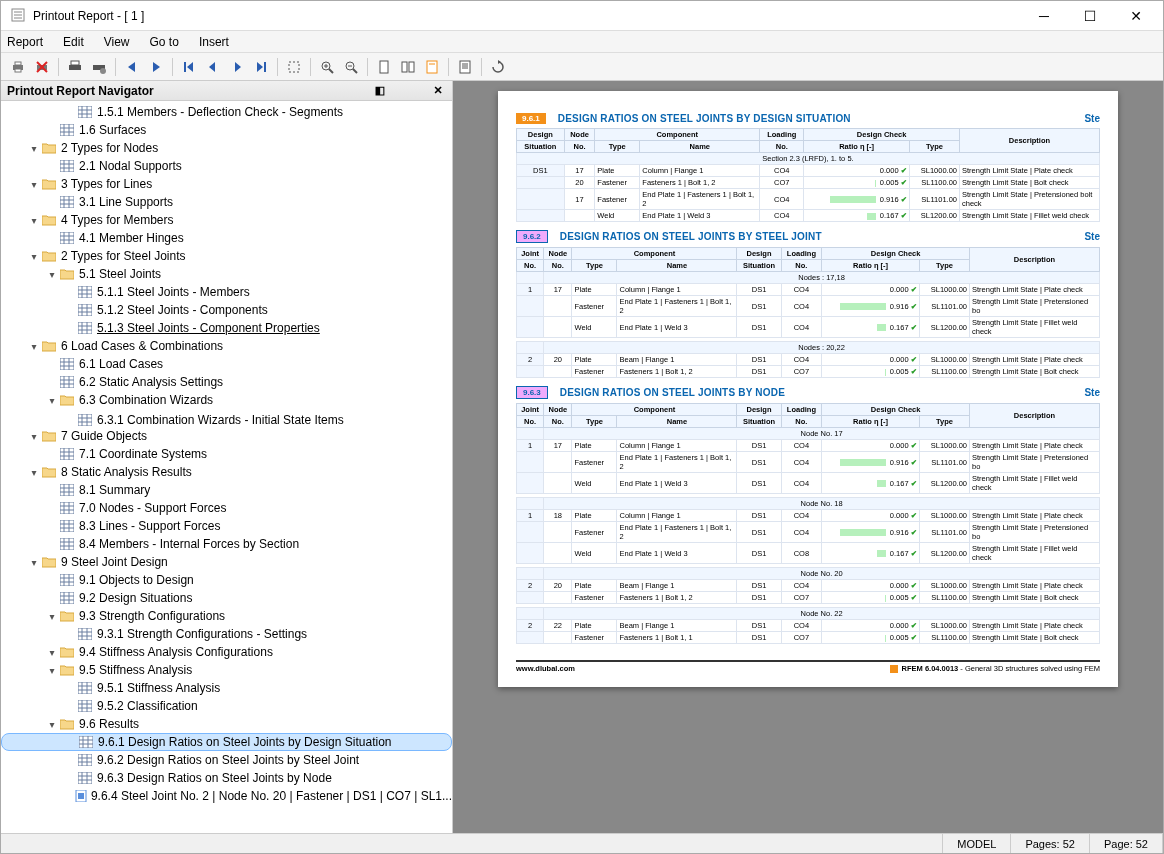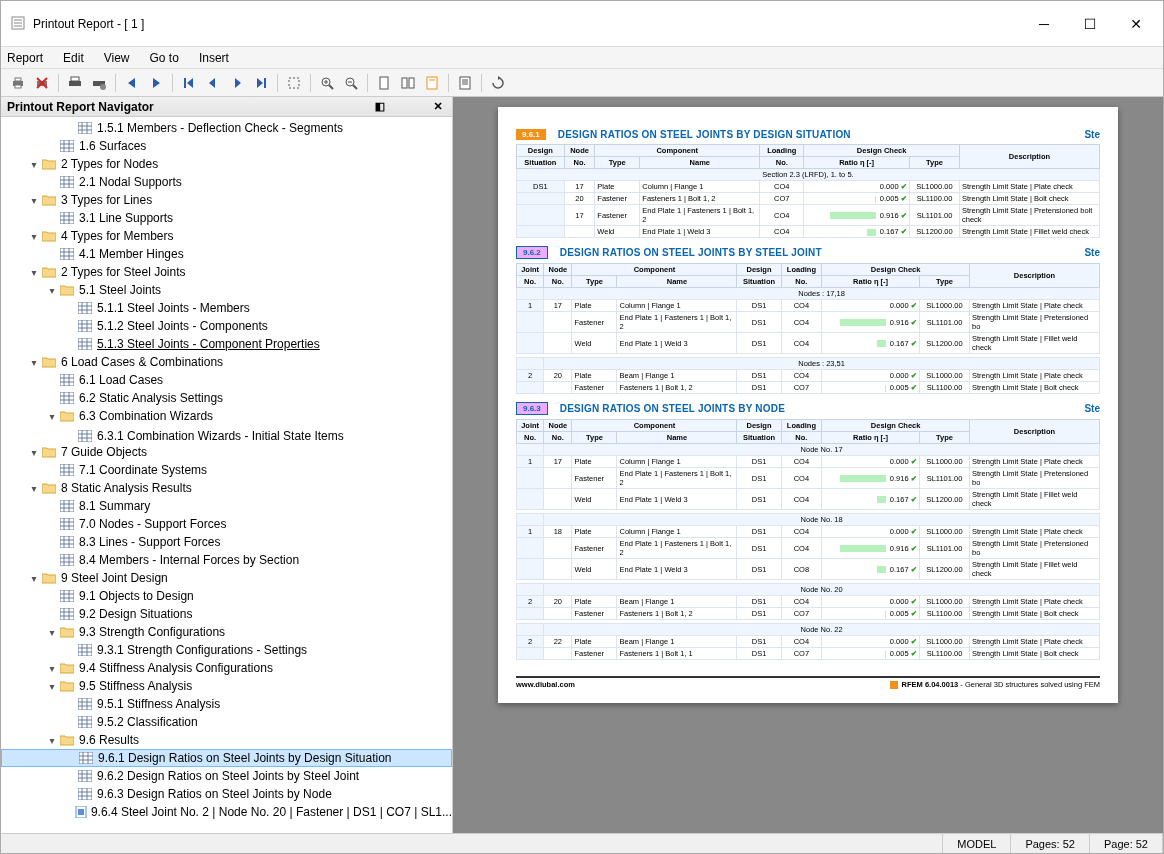--- a/index.html
+++ b/index.html
@@ -1,19 +1,19 @@
 <!DOCTYPE html>
 <html><head>
 <meta charset="utf-8">
 <style>
 * { box-sizing: border-box; margin: 0; padding: 0; font-family: "Segoe UI", Tahoma, sans-serif; }
 body { background: #f0f0f0; width: 1164px; height: 854px; overflow: hidden; display: flex; flex-direction: column; border: 1px solid #aaa; }
 
 
-.titlebar { height: 46px; background: #fff; display: flex; align-items: center; padding: 0 4px; border-bottom: 1px solid #ddd; }
+.titlebar { height: 30px; background: #fff; display: flex; align-items: center; padding: 0 4px; border-bottom: 1px solid #ddd; }
 .titlebar .icon { width: 16px; height: 16px; margin: 0 6px; }
 .titlebar .title { flex: 0 0 auto; font-size: 12px; }
 .titlebar .spacer { flex: 1; }
 .titlebar .winbtn { width: 46px; height: 30px; display: flex; align-items: center; justify-content: center; font-size: 14px; }
 
 
 .menubar { height: 22px; background: #f5f5f5; display: flex; align-items: center; padding: 0 6px; font-size: 12px; border-bottom: 1px solid #ddd; }
 .menubar span { margin-right: 20px; cursor: default; }
 
 
@@ -38,21 +38,21 @@
 .page { width: 620px; margin: 0 auto; background: #fff; box-shadow: 0 2px 6px rgba(0,0,0,.4); padding: 14px 18px; font-size: 8.5px; }
 .secrow { display: flex; align-items: center; margin: 8px 0 4px; }
 .sectag { background: #f39019; color: #fff; font-size: 8px; font-weight: bold; padding: 1px 6px; margin-right: 12px; }
 .sectag.alt { background: #f0abfc; color: #0a66b0; border: 1px solid #0a66b0; }
 .sectitle { color: #0a66b0; font-size: 10px; font-weight: bold; letter-spacing: .2px; flex: 1; }
 .secunit { color: #0a66b0; font-size: 10px; font-weight: bold; }
 table.rpt { width: 100%; border-collapse: collapse; font-size: 7.5px; }
 table.rpt th { background: #eff6ff; border: 1px solid #c8d4e4; font-weight: bold; text-align: center; padding: 1px 2px; }
 table.rpt td { border: 1px solid #dde4ef; padding: 1px 2px; text-align: center; }
 table.rpt td.l { text-align: left; }
-table.rpt td.r { }
+table.rpt td.r { text-align: right; }
 td.shadeA { background: #f0f6ff; }
 td.groupband { background: #eff6ff; text-align: left; font-size: 7.5px; }
 .ratio-bar { display: inline-block; height: 7px; background: #b6f0bc; vertical-align: middle; }
 .check { color: #2a9d2a; font-weight: bold; }
 .footerline { border-top: 2px solid #333; margin-top: 16px; padding-top: 2px; display: flex; justify-content: space-between; font-size: 7.5px; }
 .orangeblock { display:inline-block; width:8px; height:8px; background:#f39019; margin-right:4px; vertical-align:middle;}
 
 
 .statusbar { height: 20px; background: #f0f0f0; border-top: 1px solid #ccc; display: flex; align-items: center; font-size: 11px; }
 .statusbar .cell { padding: 0 14px; border-right: 1px solid #ccc; height: 100%; display: flex; align-items: center; }
@@ -609,21 +609,21 @@
         </div>
         <div class="tree-row" style="padding-left: 44px;">
           <span class="tree-toggle">▾</span>
           <span class="tree-icon">
             <svg width="14" height="12">
               <path d="M0 2 h5 l1 1 h8 v8 h-14 z" fill="#f7d78a" stroke="#d9a93e"></path>
             </svg>
           </span>
           <span>9.6 Results</span>
         </div>
-        <div class="tree-row selected" style="padding-left: 62px;">
+        <div class="tree-row selected" style="padding-left: 62px; border-radius: 8px;">
           <span class="tree-toggle"></span>
           <span class="tree-icon">
             <svg width="14" height="12">
               <rect x="0" y="0" width="14" height="12" fill="#fff" stroke="#6a7fa0"></rect>
               <line x1="0" y1="4" x2="14" y2="4" stroke="#6a7fa0"></line>
               <line x1="0" y1="8" x2="14" y2="8" stroke="#6a7fa0"></line>
               <line x1="4" y1="0" x2="4" y2="12" stroke="#6a7fa0"></line>
               <line x1="9" y1="0" x2="9" y2="12" stroke="#6a7fa0"></line>
             </svg>
           </span>
@@ -806,21 +806,21 @@
               <td>CO4</td>
               <td colspan="2" style="text-align: right;"><span class="ratio-bar" style="width: 8.5px; margin-right: 4px;"></span><span>0.167</span><span class="check"> ✔</span></td>
               <td class="r">SL1200.00</td>
               <td class="l">Strength Limit State | Fillet weld check</td>
             </tr>
             <tr>
               <td colspan="10" style="height: 4px; border: none;"></td>
             </tr>
             <tr>
               <td class="shadeA"></td>
-              <td colspan="9" class="groupband">Nodes : 23,51</td>
+              <td colspan="9" class="groupband">Nodes : 20,22</td>
             </tr>
             <tr>
               <td class="shadeA">2</td>
               <td>20</td>
               <td class="l">Plate</td>
               <td class="l">Beam | Flange 1</td>
               <td>DS1</td>
               <td>CO4</td>
               <td colspan="2" style="text-align: right;"><span class="ratio-bar" style="width: 0px; margin-right: 4px;"></span><span>0.000</span><span class="check"> ✔</span></td>
               <td class="r">SL1000.00</td>

